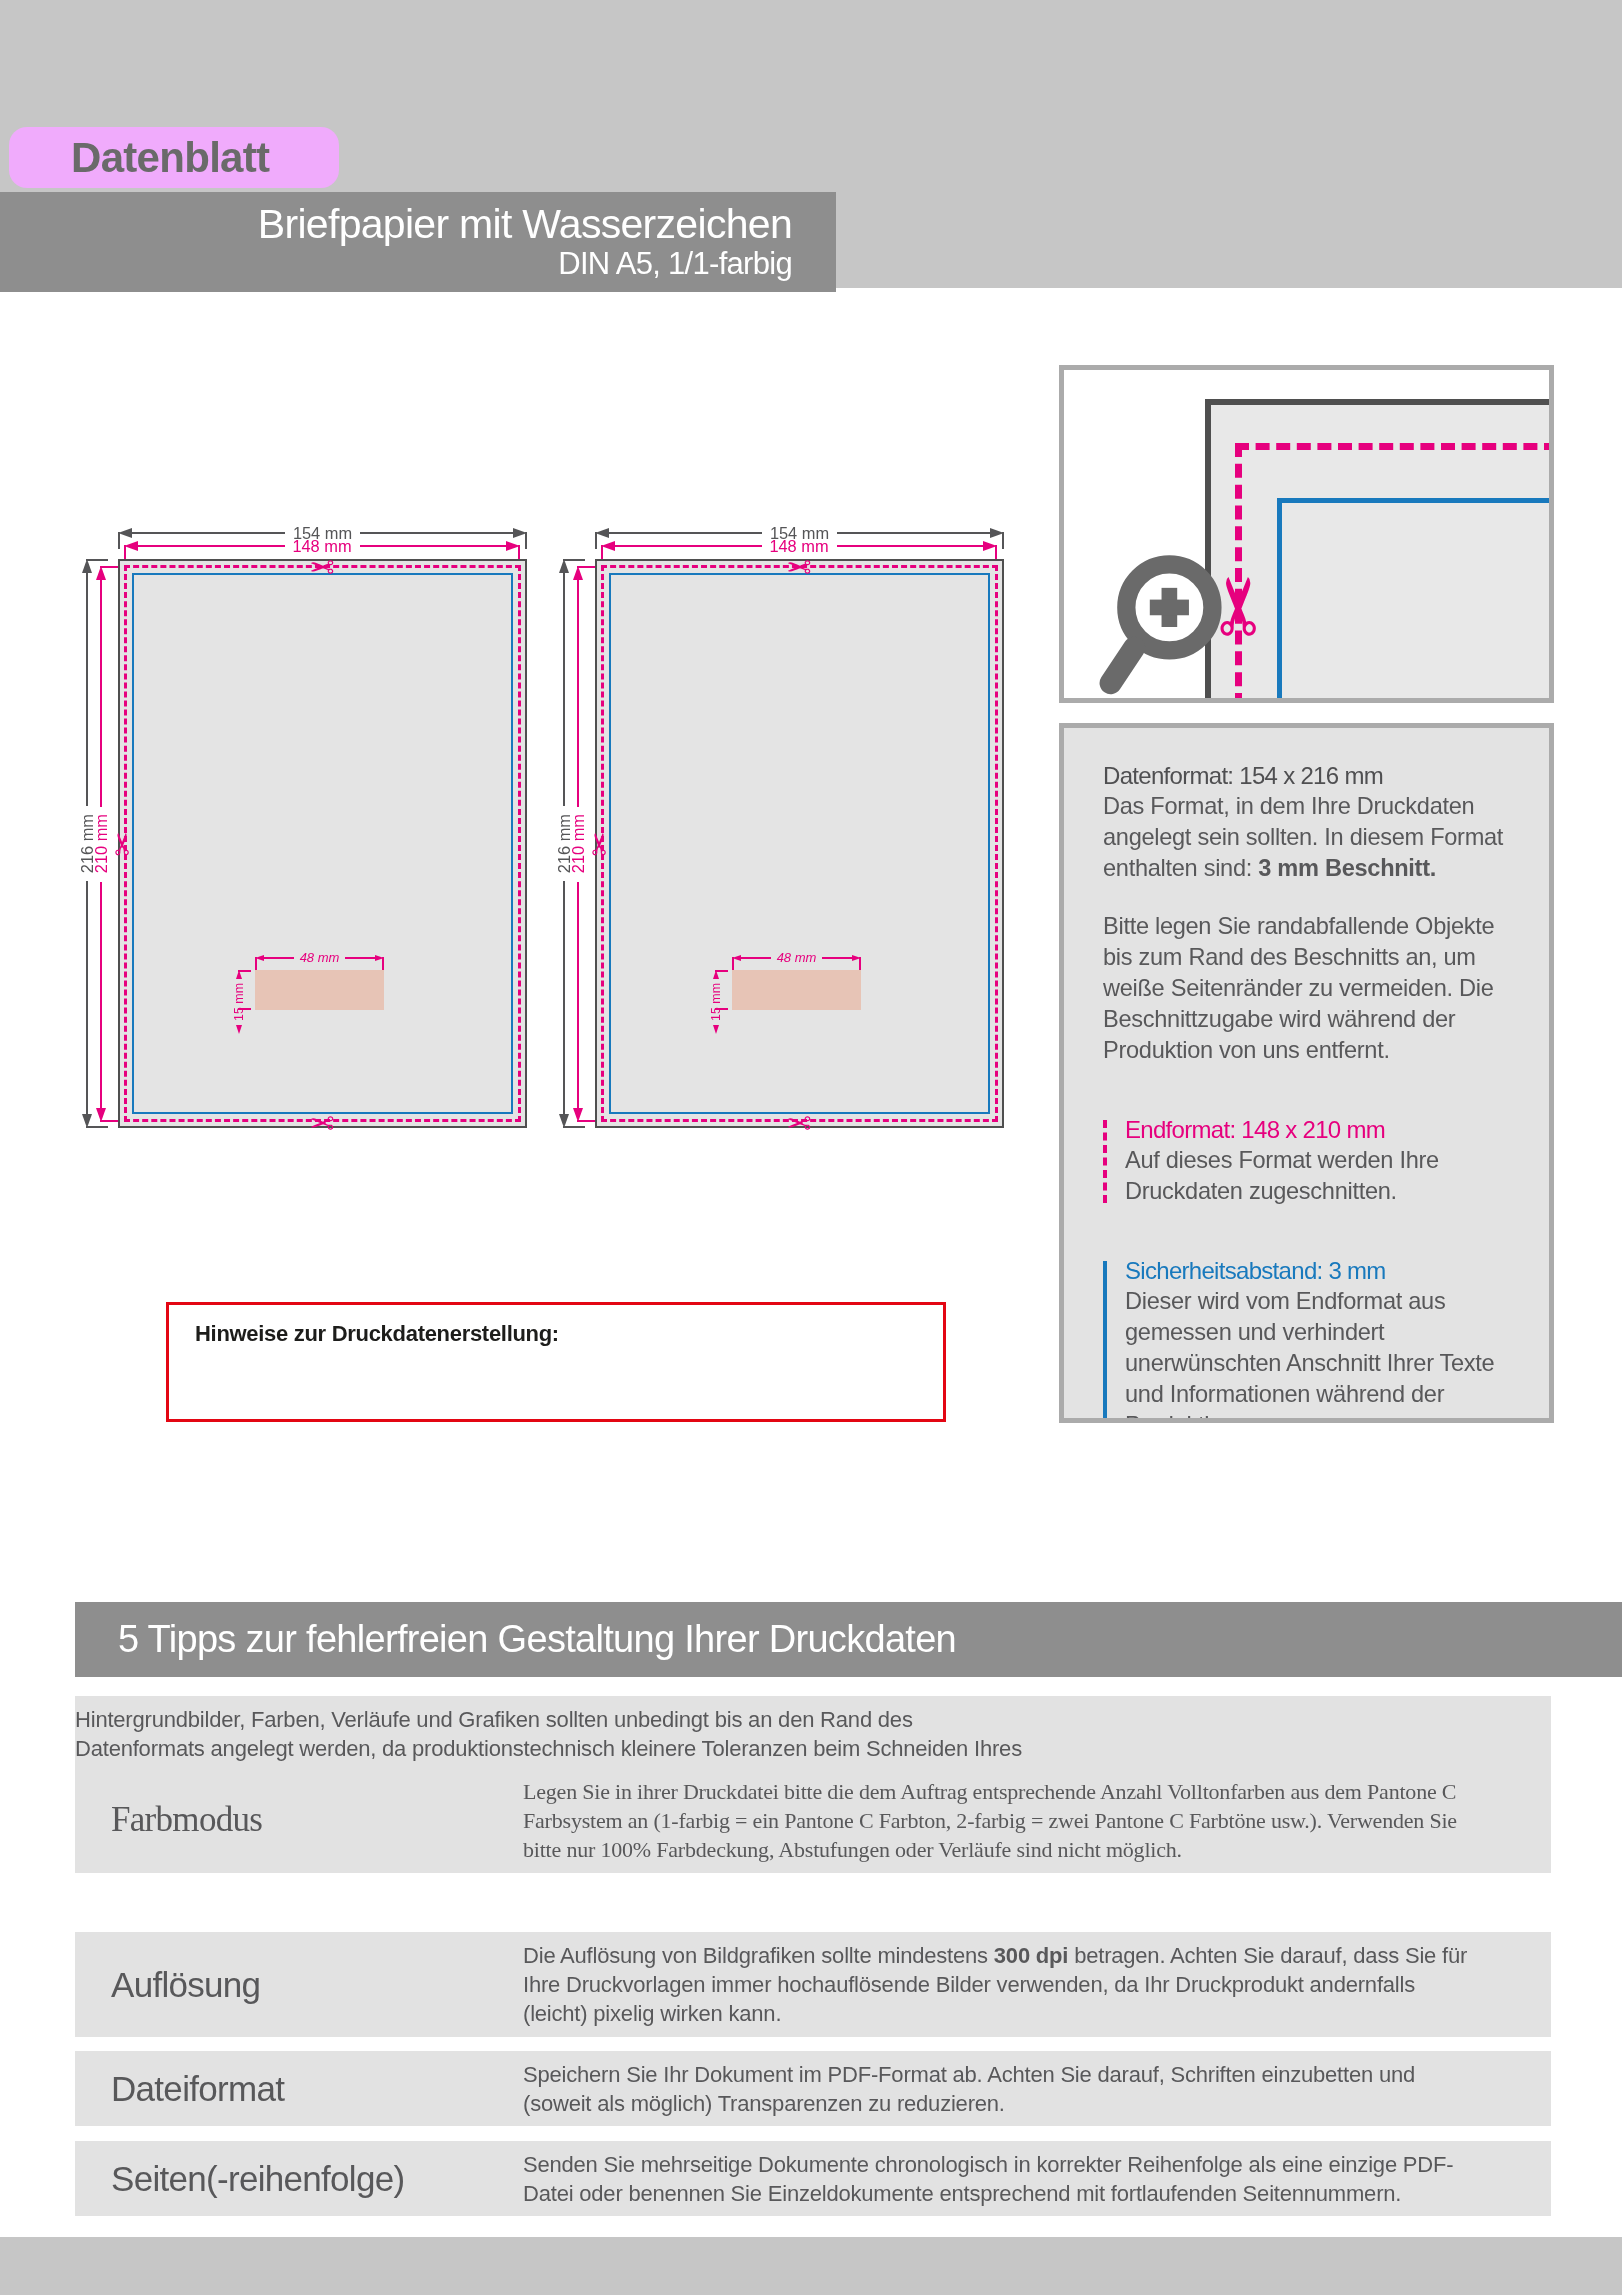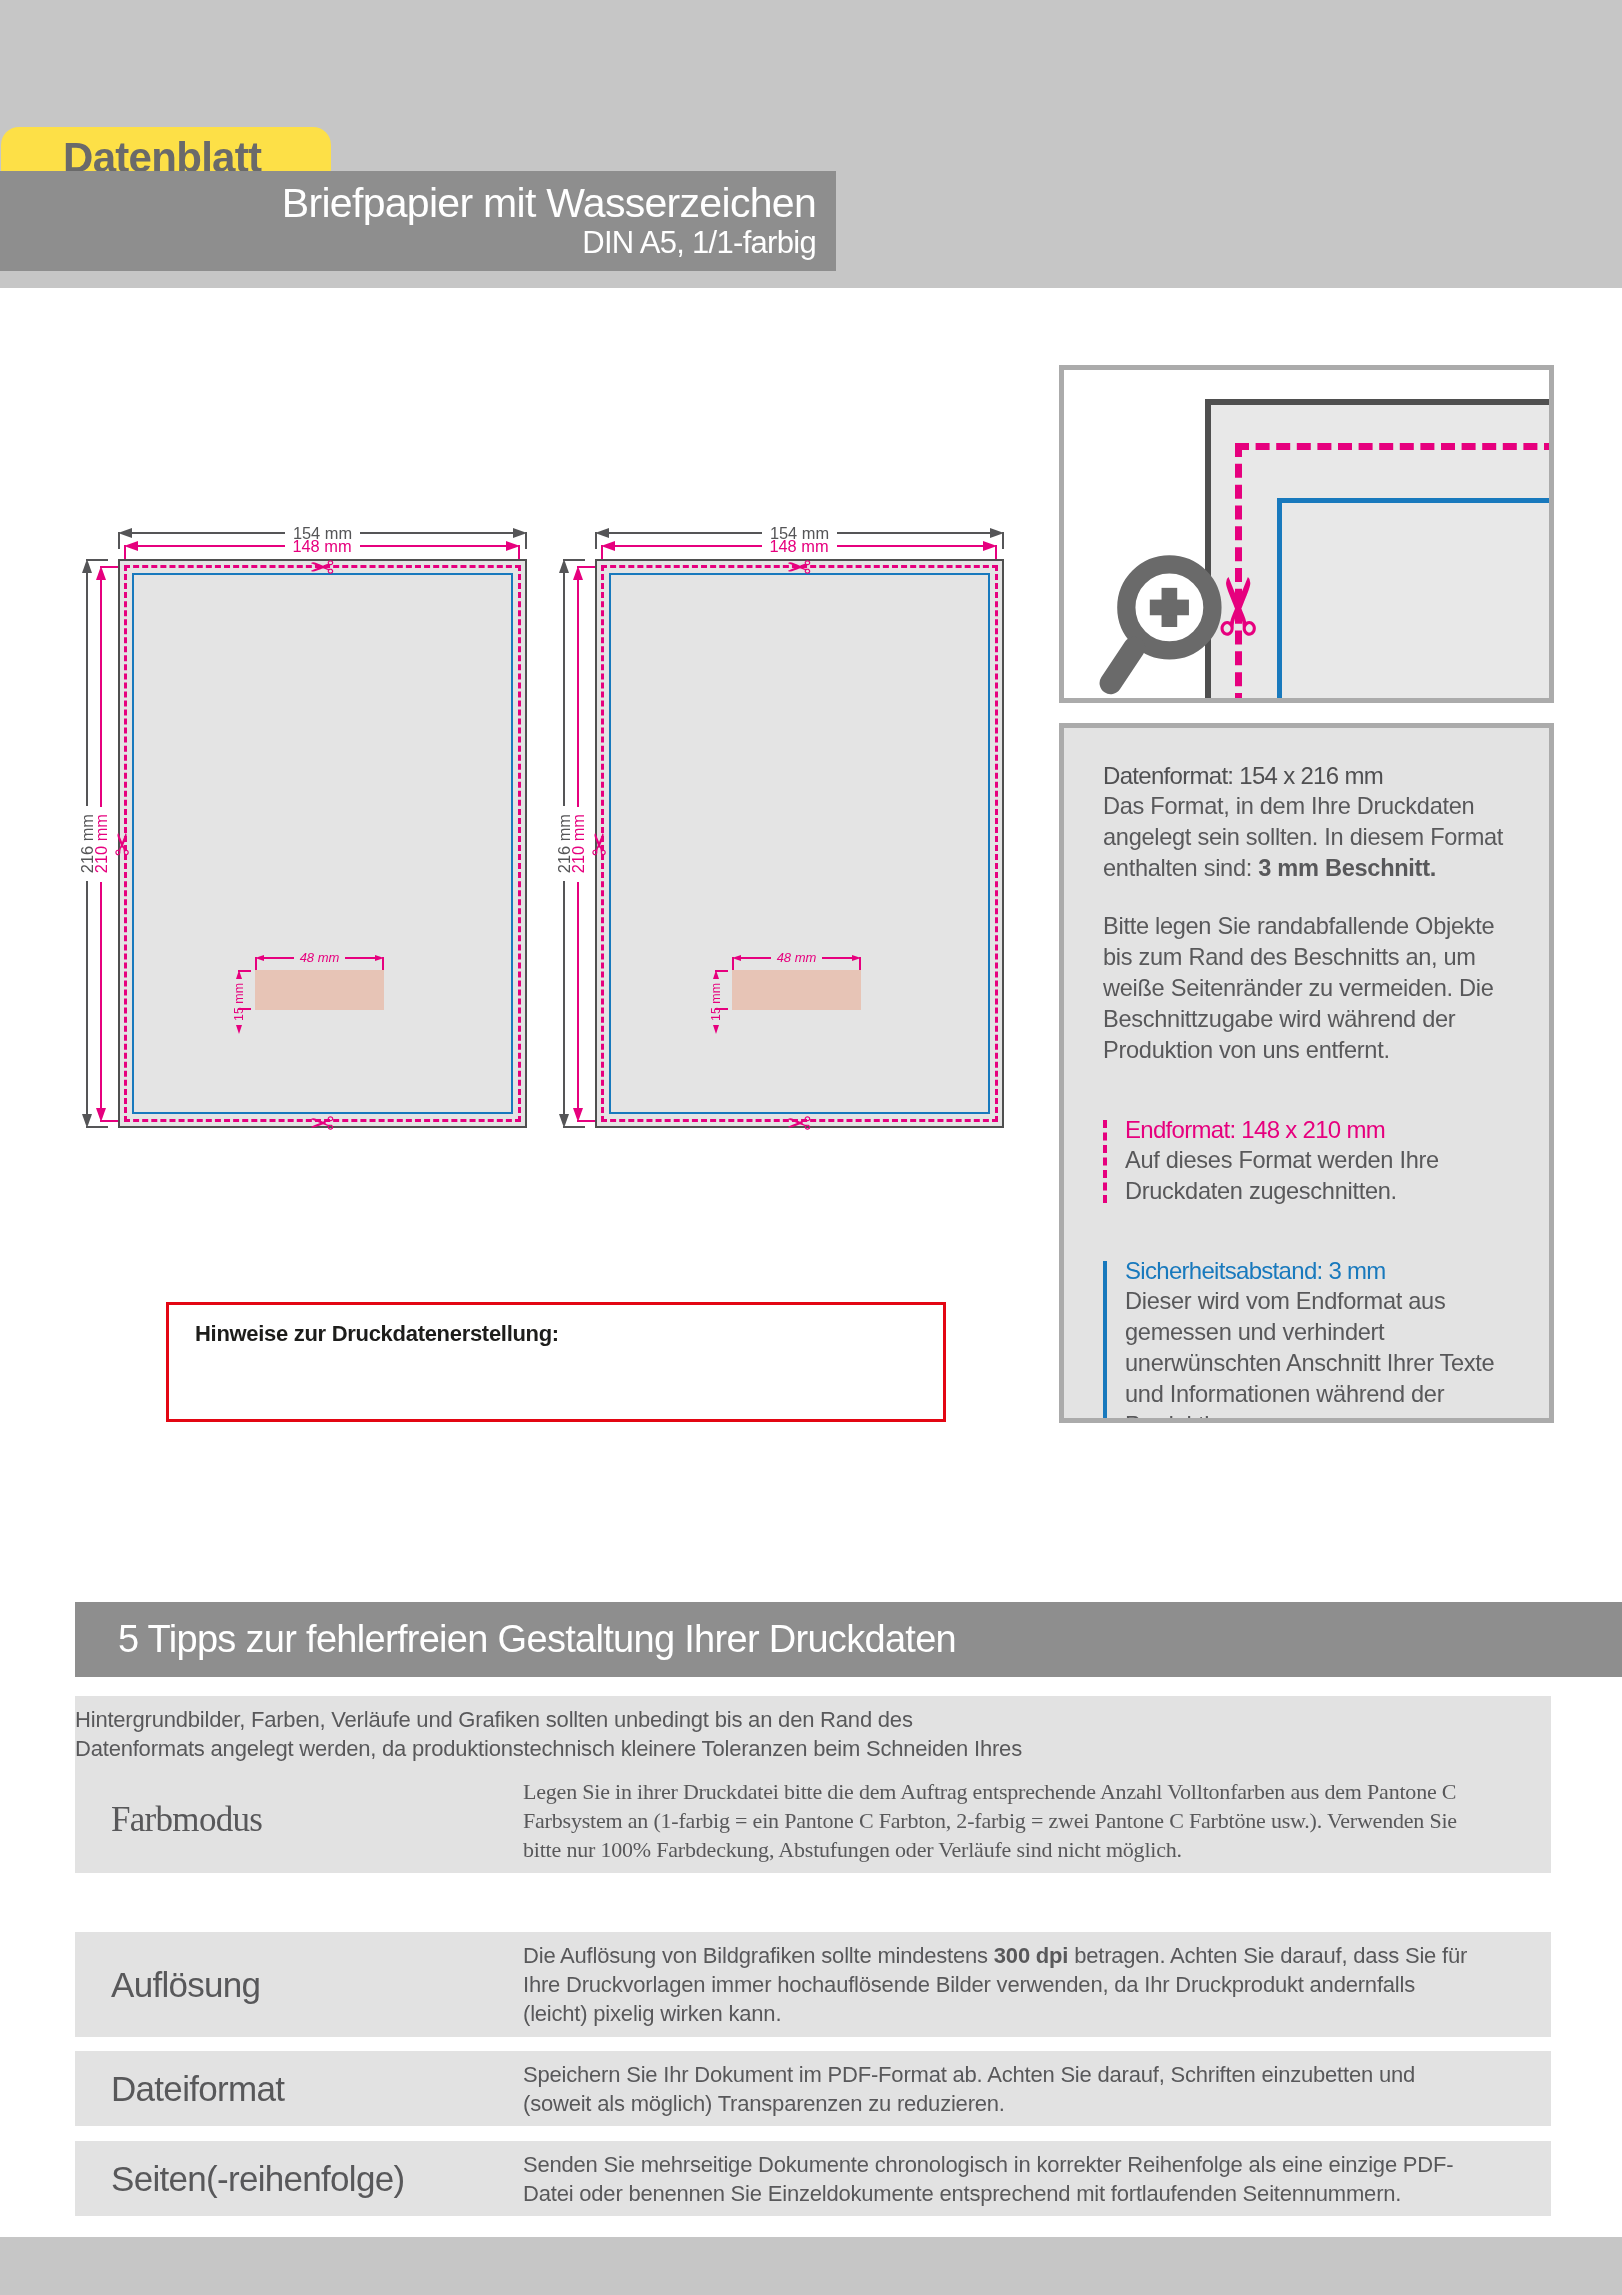--- a/index.html
+++ b/index.html
@@ -5,26 +5,26 @@
   * { margin:0; padding:0; box-sizing:border-box; }
   html,body { background:#ffffff; }
   body {
     width:1623px; height:2295px; position:relative; overflow:hidden;
     font-family:"Liberation Sans", sans-serif; color:#58585a;
   }
   .abs { position:absolute; }
 
   
   .header-bg { left:0; top:0; width:1623px; height:288px; background:#c6c6c6; }
-  .datenblatt-box { left:1px; top:127px; width:330px; height:61px; background:#fde047;
+  .datenblatt-box { left:9px; top:127px; width:330px; height:61px; background:#f0abfc;
     display:flex; align-items:center; padding-left:62px;border-radius:18px; }
   .datenblatt-box .t { font-size:42px; font-weight:600; color:#6a6a6a; letter-spacing:-0.7px; }
-  .title-bar { left:0; top:171px; width:836px; height:100px; background:#8e8e8e;
+  .title-bar { left:0; top:192px; width:836px; height:100px; background:#8e8e8e;
     display:flex; flex-direction:column; justify-content:center; align-items:flex-end;
-    padding-right:20px; color:#ffffff; }
+    padding-right:44px; color:#ffffff; }
   .title-bar .main { font-size:41px; font-weight:400; letter-spacing:-0.7px; line-height:1.05; }
   .title-bar .sub  { font-size:31px; font-weight:400; letter-spacing:-0.7px; line-height:1.15; }
 
   
   .diagram { top:523px; width:458px; height:615px; }
   .d1 { left:77px; } .d2 { left:554px; }
   .page { position:absolute; left:41px; top:36px; width:409px; height:569px;
     background:#e4e4e4; border:2.6px solid #4f4f4f; }
   .cutline { position:absolute; left:3.9px; top:3.9px; right:3.9px; bottom:3.9px;
     border:3.3px dashed #e6007e; }

